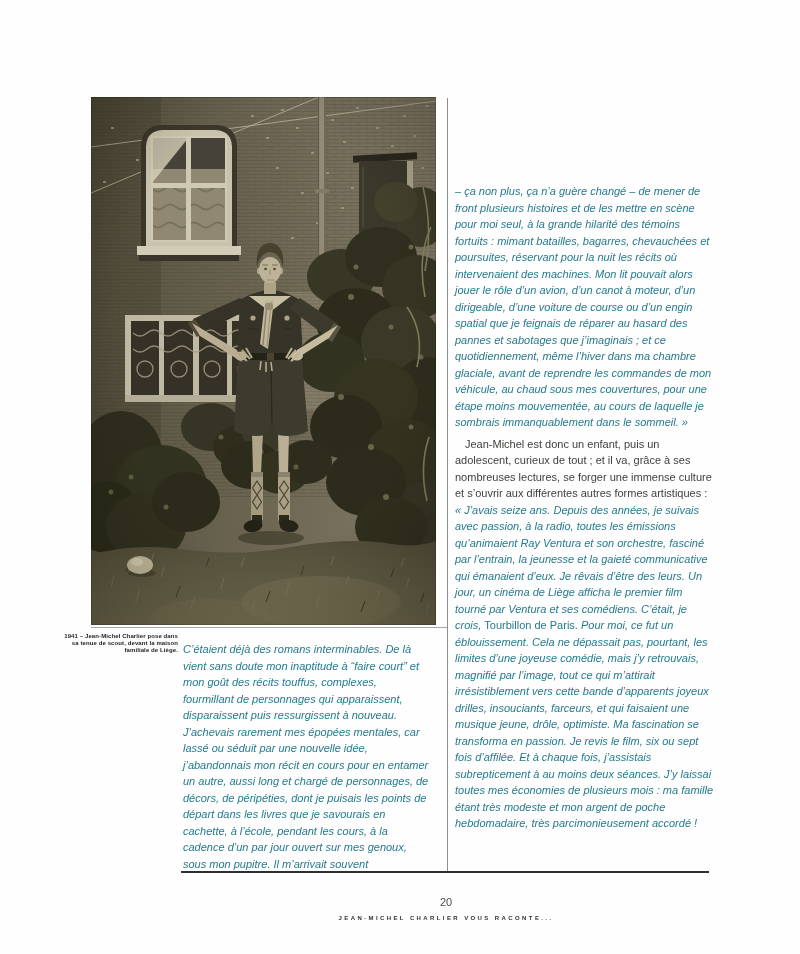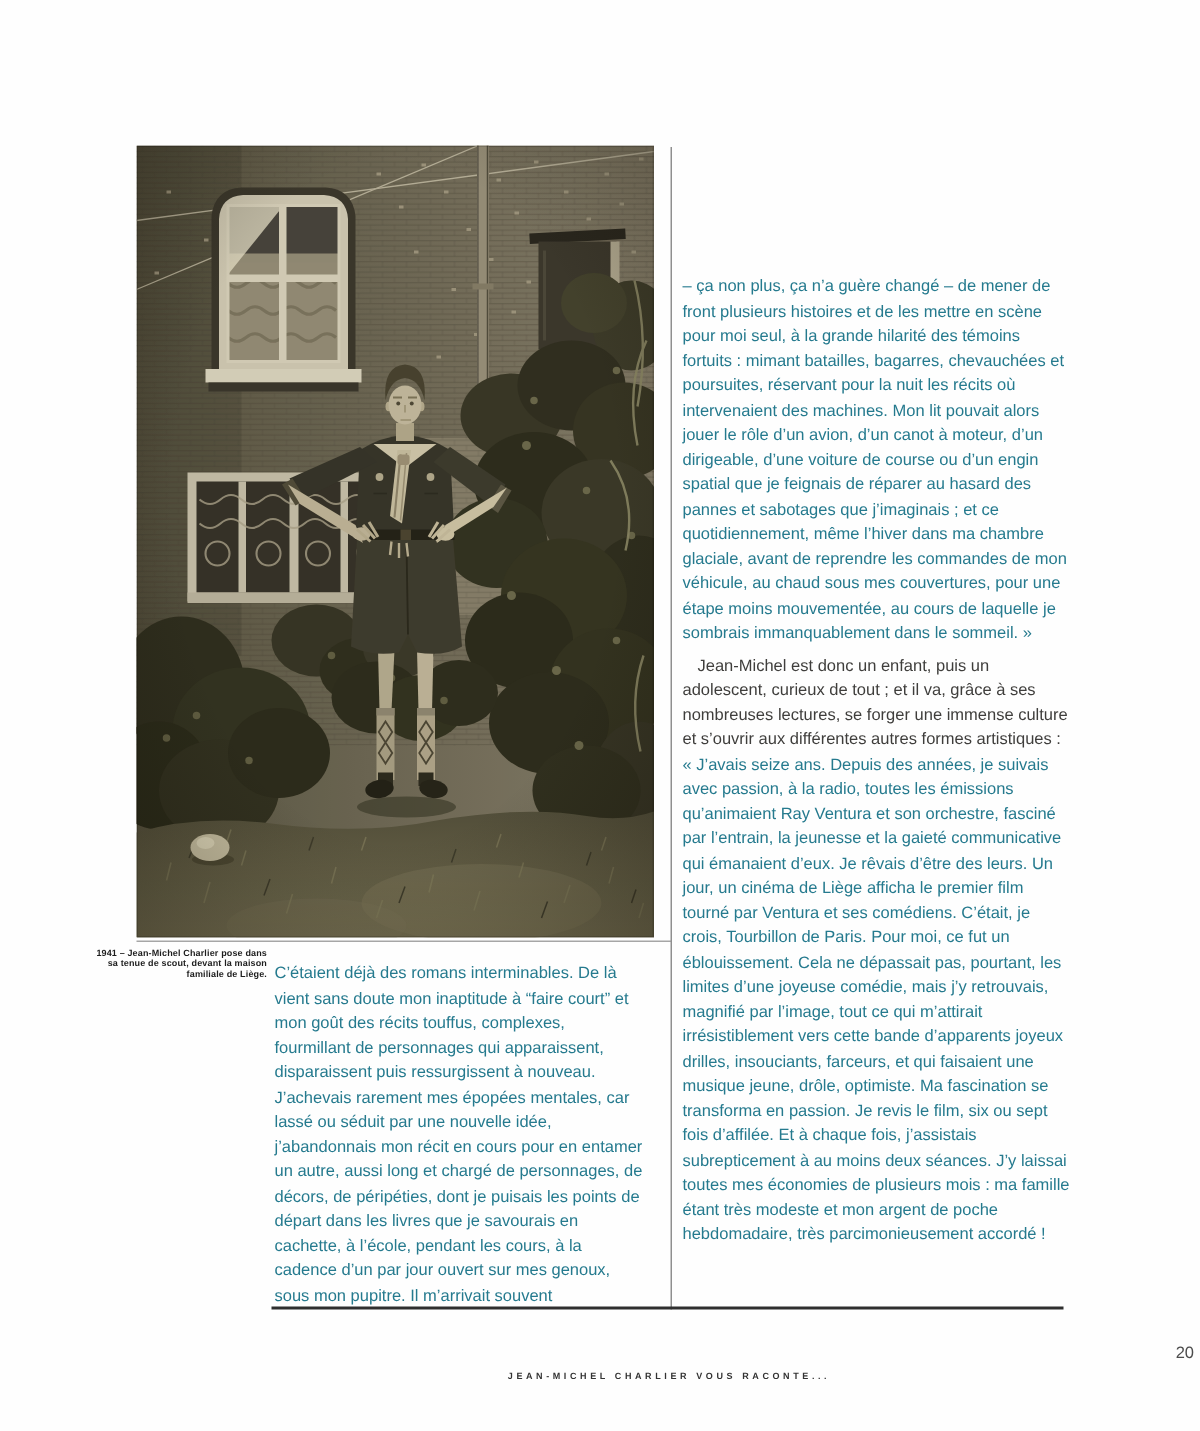--- a/index.html
+++ b/index.html
@@ -14,28 +14,28 @@
   .page{position:absolute;inset:0;background:#fefefe;}
   .photo{position:absolute;left:91px;top:97px;width:345px;height:528px;display:block;}
   .caption{
     position:absolute;left:56px;top:633px;width:122px;text-align:right;
     font-size:6px;line-height:7px;font-weight:bold;color:#1d1d1d;letter-spacing:.1px;
   }
   .col{position:absolute;font-size:11px;line-height:16.5px;color:var(--quote-teal);}
   .col p{margin:0;}
   .col-left{left:183px;top:641px;width:246px;}
   .col-right{left:455px;top:183px;width:258px;}
-  .quote{color:var(--quote-teal);}
+  .quote{font-style:italic;color:var(--quote-teal);}
   .narration{font-style:normal;color:var(--body-text);}
   .upright{font-style:normal;}
   .para2{margin-top:5px !important;text-indent:10px;}
   .rule-v{position:absolute;left:447px;top:98px;width:1px;height:775px;background:#8f8f8f;}
   .rule-photo{position:absolute;left:91px;top:627px;width:357px;height:1px;background:#a6a6a6;}
   .rule-bottom{position:absolute;left:181px;top:871px;width:528px;height:2px;background:#2f2f2f;}
-  .footer-num{position:absolute;left:96px;top:896px;width:700px;text-align:right;
+  .footer-num{position:absolute;left:96px;top:896px;width:700px;text-align:center;
     font-size:11px;color:#4c4c4c;}
   .footer-title{position:absolute;left:96px;top:915px;width:700px;text-align:center;
     font-size:6px;font-weight:bold;letter-spacing:2.4px;color:#333333;}
 </style>
 </head>
 <body>
 
 <div class="page">
 
   <svg class="photo" viewBox="0 0 345 528" xmlns="http://www.w3.org/2000/svg" role="img">

